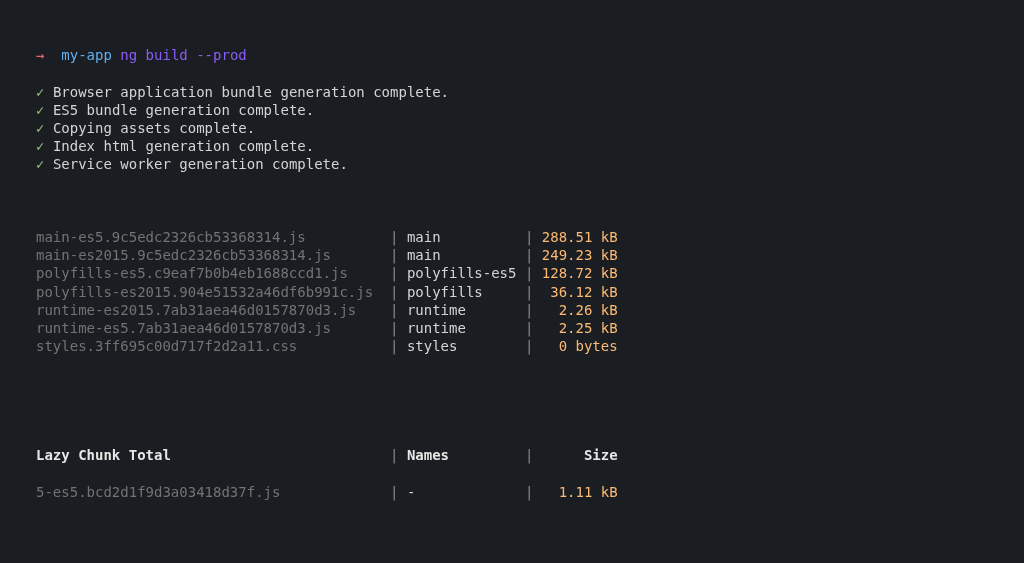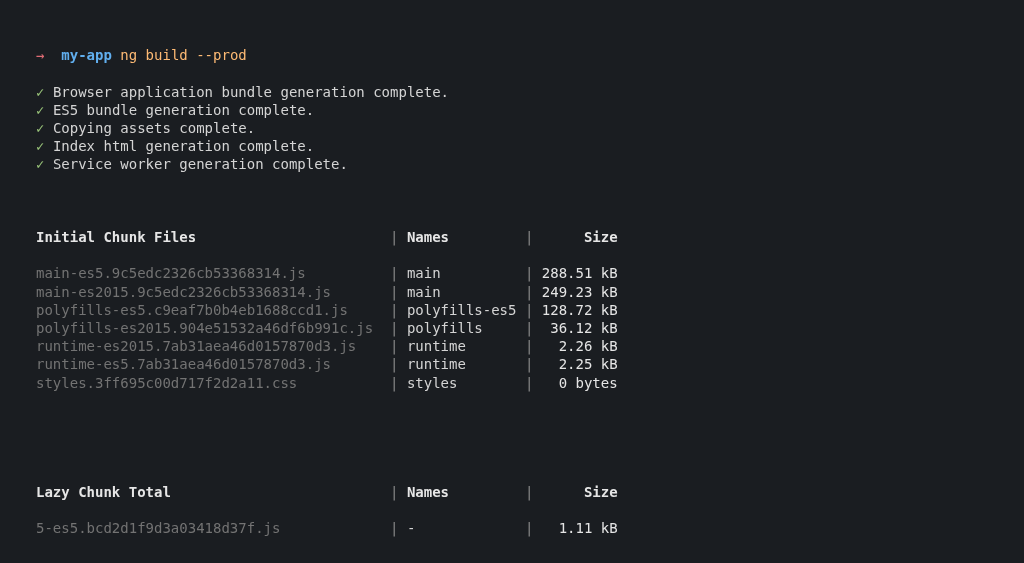--- a/index.html
+++ b/index.html
@@ -11,38 +11,37 @@
     font-size: 14px;
     line-height: 1.3;
     color: #d4d4d4;
     overflow: hidden;
   }
   .terminal {
     padding: 28px 36px 0 36px;
     white-space: pre;
   }
   .arrow { color: #e06c75; }
-  .prompt-app { color: #61afef; font-weight: bold; }
-  .cmd { color: #fdba74; }
+  .prompt-app { color: #61afef; font-weight: normal; }
+  .cmd { color: #8b5cf6; }
   .check { color: #98c379; }
   .white { color: #d4d4d4; }
   .file { color: #737373; }
   .pipe { color: #888; }
-  .size { color: #e5e5e5; }
+  .size { color: #fdba74; }
   .row { display: block; }
   .section-head { font-weight: bold; color: #e6e6e6; }
 </style>
 </head>
 <body>
 
 <div class="terminal">
 <span class="row"><span class="arrow">→</span>  <span class="prompt-app">my-app</span> <span class="cmd">ng build --prod</span></span>
 <span id="status-block"><span class="row"><span class="check">✓</span> <span class="white">Browser application bundle generation complete.</span></span><span class="row"><span class="check">✓</span> <span class="white">ES5 bundle generation complete.</span></span><span class="row"><span class="check">✓</span> <span class="white">Copying assets complete.</span></span><span class="row"><span class="check">✓</span> <span class="white">Index html generation complete.</span></span><span class="row"><span class="check">✓</span> <span class="white">Service worker generation complete.</span></span></span>
 <span class="row"> </span>
-<span class="row"><span class="section-head" id="ih-files">Initial Chunk Files                       </span><span class="pipe">|</span> <span class="section-head" id="ih-names">Names         </span><span class="pipe">|</span><span class="section-head" id="ih-size">      Size</span></span>
 <span id="initial-rows"><span class="row"><span class="file">main-es5.9c5edc2326cb53368314.js          </span><span class="pipe">|</span> <span class="white">main          </span><span class="pipe">|</span><span class="size"> 288.51 kB</span></span><span class="row"><span class="file">main-es2015.9c5edc2326cb53368314.js       </span><span class="pipe">|</span> <span class="white">main          </span><span class="pipe">|</span><span class="size"> 249.23 kB</span></span><span class="row"><span class="file">polyfills-es5.c9eaf7b0b4eb1688ccd1.js     </span><span class="pipe">|</span> <span class="white">polyfills-es5 </span><span class="pipe">|</span><span class="size"> 128.72 kB</span></span><span class="row"><span class="file">polyfills-es2015.904e51532a46df6b991c.js  </span><span class="pipe">|</span> <span class="white">polyfills     </span><span class="pipe">|</span><span class="size">  36.12 kB</span></span><span class="row"><span class="file">runtime-es2015.7ab31aea46d0157870d3.js    </span><span class="pipe">|</span> <span class="white">runtime       </span><span class="pipe">|</span><span class="size">   2.26 kB</span></span><span class="row"><span class="file">runtime-es5.7ab31aea46d0157870d3.js       </span><span class="pipe">|</span> <span class="white">runtime       </span><span class="pipe">|</span><span class="size">   2.25 kB</span></span><span class="row"><span class="file">styles.3ff695c00d717f2d2a11.css           </span><span class="pipe">|</span> <span class="white">styles        </span><span class="pipe">|</span><span class="size">   0 bytes</span></span></span>
 <span class="row"> </span>
 <span class="row"> </span>
 <span class="row"><span class="section-head" id="lh-files">Lazy Chunk Total                          </span><span class="pipe">|</span> <span class="section-head" id="lh-names">Names         </span><span class="pipe">|</span><span class="section-head" id="lh-size">      Size</span></span>
 <span id="lazy-rows"><span class="row"><span class="file">5-es5.bcd2d1f9d3a03418d37f.js             </span><span class="pipe">|</span> <span class="white">-             </span><span class="pipe">|</span><span class="size">   1.11 kB</span></span></span>
 
 
 </div>
 
 </body></html>

